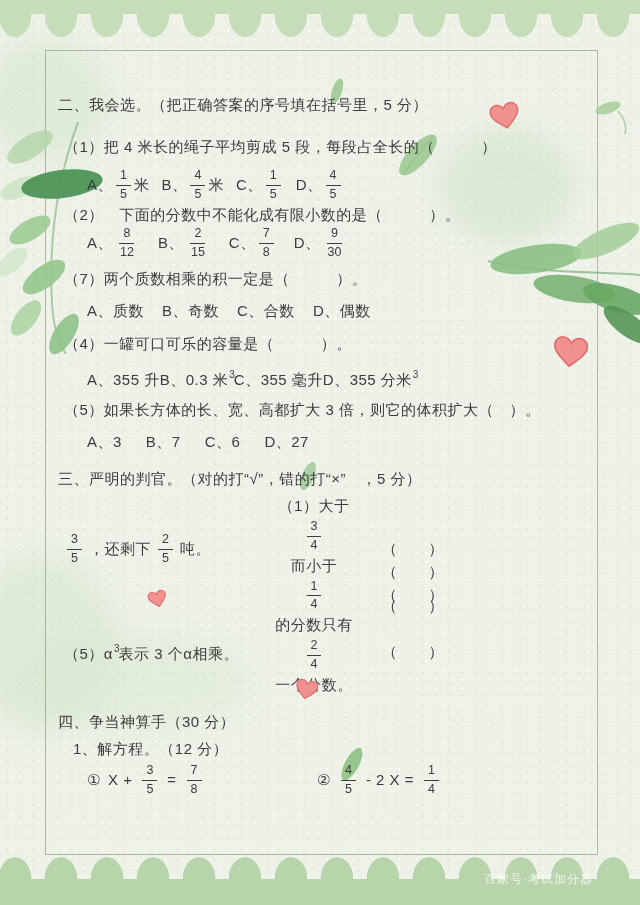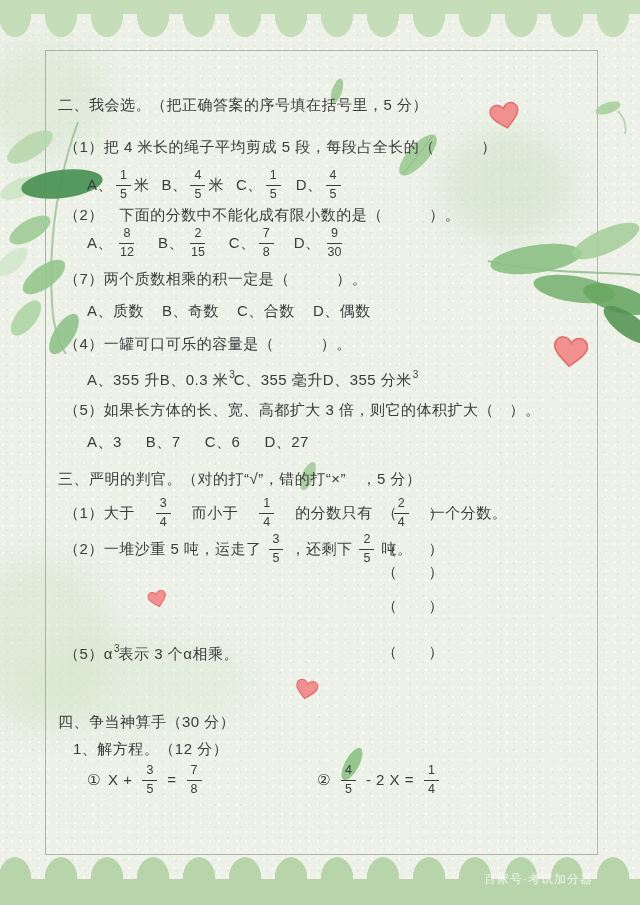--- a/index.html
+++ b/index.html
@@ -209,42 +209,41 @@
 <div class="row" style="top:400px;">（5）如果长方体的长、宽、高都扩大 3 倍，则它的体积扩大（　）。</div>
 <div class="row opts" style="top:432px;gap:24px;">
   <span>A、3</span>
   <span>B、7</span>
   <span>C、6</span>
   <span>D、27</span>
 </div>
 
 <div class="row hd" style="top:469px;">三、严明的判官。（对的打“√”，错的打“×”　，5 分）</div>
 
-<div class="row flexline" style="top:496px;gap:18px;width:500px;">
+<div class="row flexline" style="top:496px;gap:3px;width:500px;flex-direction:column;">
   <span>（1）大于</span>
   <span class="frac">
       <span class="fn">3</span>
       <span class="fd">4</span>
     </span>
   <span>而小于</span>
   <span class="frac">
       <span class="fn">1</span>
       <span class="fd">4</span>
     </span>
   <span>的分数只有</span>
   <span class="frac">
       <span class="fn">2</span>
       <span class="fd">4</span>
     </span>
   <span>一个分数。</span>
   <span class="judge-blank">（　　）</span>
 </div>
 
 <div class="row flexline" style="top:532px;gap:4px;width:500px;">
-  <span>（2）一堆沙重 5 吨，运走了</span>
   <span class="frac">
       <span class="fn">3</span>
       <span class="fd">5</span>
     </span>
   <span>，还剩下</span>
   <span class="frac">
       <span class="fn">2</span>
       <span class="fd">5</span>
     </span>
   <span>吨。</span>

